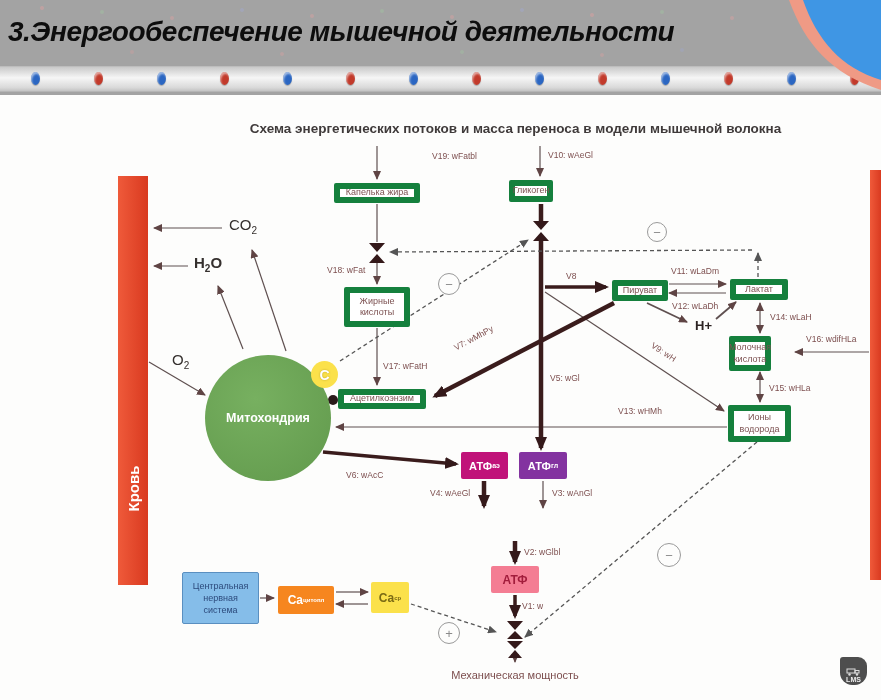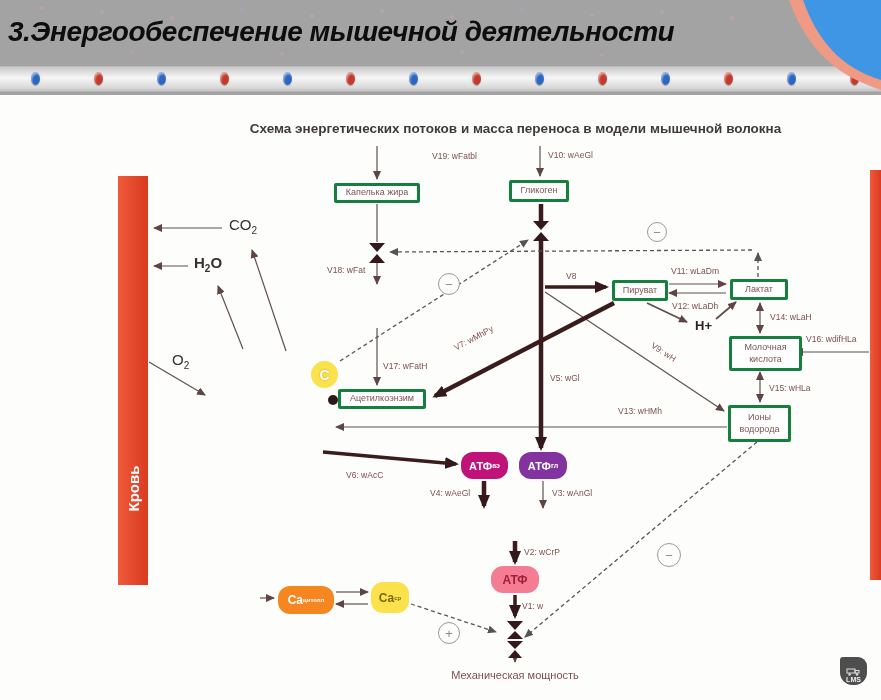--- a/index.html
+++ b/index.html
@@ -23,25 +23,25 @@
     background:linear-gradient(#c9c9c9,#f6f6f6 45%,#dadada 85%,#c4c4c4);
     border-top:1px solid #bdbdbd;border-bottom:1px solid #b5b5b5;}
   .hdots{position:absolute;left:31px;top:72px;width:850px;height:16px;display:flex;gap:54px;}
   .hdot{width:9px;height:13px;border-radius:50%;
     box-shadow:inset 1px 2px 2px rgba(255,255,255,.55), 0 1px 1px rgba(0,0,0,.25);}
   .corner{position:absolute;right:0;top:0;width:120px;height:92px;}
   
   .dg-title{position:absolute;left:150px;top:121px;width:731px;text-align:center;
     font-size:13.5px;font-weight:bold;color:#3f3a3a;}
   .lines{position:absolute;left:0;top:0;}
-  .box{position:absolute;background:#fff;border:3px solid #15803d;border-radius:2px;
+  .box{position:absolute;background:#fff;border:6px solid #15803d;border-radius:2px;
     display:flex;align-items:center;justify-content:center;text-align:center;
     font-size:9px;color:#7d5252;line-height:1.25;padding:1px;box-sizing:border-box;}
   .cbox{position:absolute;display:flex;align-items:center;justify-content:center;
-    text-align:center;font-weight:bold;border-radius:12px;box-sizing:border-box;}
+    text-align:center;font-weight:bold;border-radius:2px;box-sizing:border-box;}
   .vlabel{position:absolute;font-size:8.5px;color:#7d4f4f;white-space:nowrap;}
   .mol{position:absolute;font-size:15px;color:#35302e;font-weight:500;}
   .mol sub{font-size:10px;}
   .sign{position:absolute;border:1.3px solid #9a9a9a;border-radius:50%;background:#fdfdfc;
     color:#8a8a8a;display:flex;align-items:center;justify-content:center;
     font-size:13px;line-height:1;}
   .bloodbar{position:absolute;background:linear-gradient(90deg,#ef5a3a,#d93a20);}
   .blood-label{position:absolute;left:103px;top:480px;width:60px;text-align:center;
     transform:rotate(-90deg);transform-origin:center;color:#fff;font-weight:bold;font-size:15px;}
   .mito{position:absolute;left:205px;top:355px;width:126px;height:126px;border-radius:50%;
@@ -162,38 +162,41 @@
     <g fill="#34191a">
       <path d="M369,243 L385,243 L377,252 Z M369,263 L385,263 L377,254 Z"></path>
       <path d="M533,221 L549,221 L541,230 Z M533,241 L549,241 L541,232 Z"></path>
       <path d="M507,621 L523,621 L515,630 Z M507,639 L523,639 L515,631 Z"></path>
       <path d="M507,641 L523,641 L515,649 Z M508,658 L522,658 L515,650 Z"></path>
     </g>
     <circle cx="333" cy="400" r="5" fill="#2a1a1a"></circle>
   </svg>
 
   <div class="box" style="left:334px;top:183px;width:86px;height:20px;">Капелька жира</div>
-  <div class="box" style="left:509px;top:180px;width:60px;height:22px;">Гликоген</div>
+  <div class="box" style="left:509px;top:180px;width:44px;height:22px;">Гликоген</div>
+  <div class="box" style="left:344px;top:287px;width:66px;height:40px;">Жирные кислоты</div>
   <div class="box" style="left:338px;top:389px;width:88px;height:20px;">Ацетилкоэнзим</div>
   <div class="box" style="left:612px;top:280px;width:56px;height:21px;">Пируват</div>
   <div class="box" style="left:730px;top:279px;width:58px;height:21px;">Лактат</div>
-  <div class="box" style="left:729px;top:336px;width:73px;height:35px;">Молочная кислота</div>
+  <div class="box" style="left:729px;top:336px;width:42px;height:35px;">Молочная кислота</div>
   <div class="box" style="left:728px;top:405px;width:63px;height:37px;">Ионы водорода</div>
 
+  <div class="mito">Митохондрия</div>
   <div class="cbadge">C</div>
 
   <div class="cbox" style="left:461px;top:452px;width:47px;height:27px;background:#c01379;color:#fff;font-size:11px;">
     <span>АТФ</span>
       <span class="sub">аэ</span>
   </div>
   <div class="cbox" style="left:519px;top:452px;width:48px;height:27px;background:#8333a0;color:#fff;font-size:11px;">
     <span>АТФ</span>
       <span class="sub">гл</span>
   </div>
   <div class="cbox" style="left:491px;top:566px;width:48px;height:27px;background:#f47d93;color:#a21d3c;font-size:12px;">АТФ</div>
+  <div class="cbox" style="left:182px;top:572px;width:77px;height:52px;background:#85bde9;border:1px solid #5a8fc0;color:#2c4a7c;font-size:9px;font-weight:normal;line-height:1.35;padding:2px;">Центральная нервная система</div>
   <div class="cbox" style="left:278px;top:586px;width:56px;height:28px;background:#f6861f;color:#fff;font-size:12px;">
     <span>Ca</span>
       <span class="sub" style="font-size:6px;">цитопл</span>
   </div>
   <div class="cbox" style="left:371px;top:582px;width:38px;height:31px;background:#fbe14b;color:#7a6a14;font-size:12px;">
     <span>Ca</span>
       <span class="sub" style="font-size:6px;">ср</span>
   </div>
 
   <div class="mol" style="left:229px;top:216px;">
@@ -217,21 +220,21 @@
   <div class="vlabel" style="left:671px;top:266px;">V11: wLaDm</div>
   <div class="vlabel" style="left:672px;top:301px;">V12: wLaDh</div>
   <div class="vlabel" style="left:770px;top:312px;">V14: wLaH</div>
   <div class="vlabel" style="left:806px;top:334px;">V16: wdifHLa</div>
   <div class="vlabel" style="left:769px;top:383px;">V15: wHLa</div>
   <div class="vlabel" style="left:650px;top:347px;transform:rotate(33deg);">V9: wH</div>
   <div class="vlabel" style="left:618px;top:406px;text-align:right;">V13: wHMh</div>
   <div class="vlabel" style="left:346px;top:470px;">V6: wAcC</div>
   <div class="vlabel" style="left:430px;top:488px;">V4: wAeGl</div>
   <div class="vlabel" style="left:552px;top:488px;">V3: wAnGl</div>
-  <div class="vlabel" style="left:524px;top:547px;">V2: wCrP</div>
+  <div class="vlabel" style="left:524px;top:547px;">V2: wGlbl</div>
   <div class="vlabel" style="left:522px;top:601px;">V1: w</div>
 
   <div class="sign" style="left:438px;top:273px;width:20px;height:20px;">−</div>
   <div class="sign" style="left:647px;top:222px;width:18px;height:18px;">−</div>
   <div class="sign" style="left:657px;top:543px;width:22px;height:22px;">−</div>
   <div class="sign" style="left:438px;top:622px;width:20px;height:20px;">+</div>
 
   <div class="mech">Механическая мощность</div>
 
   <div class="wm">

